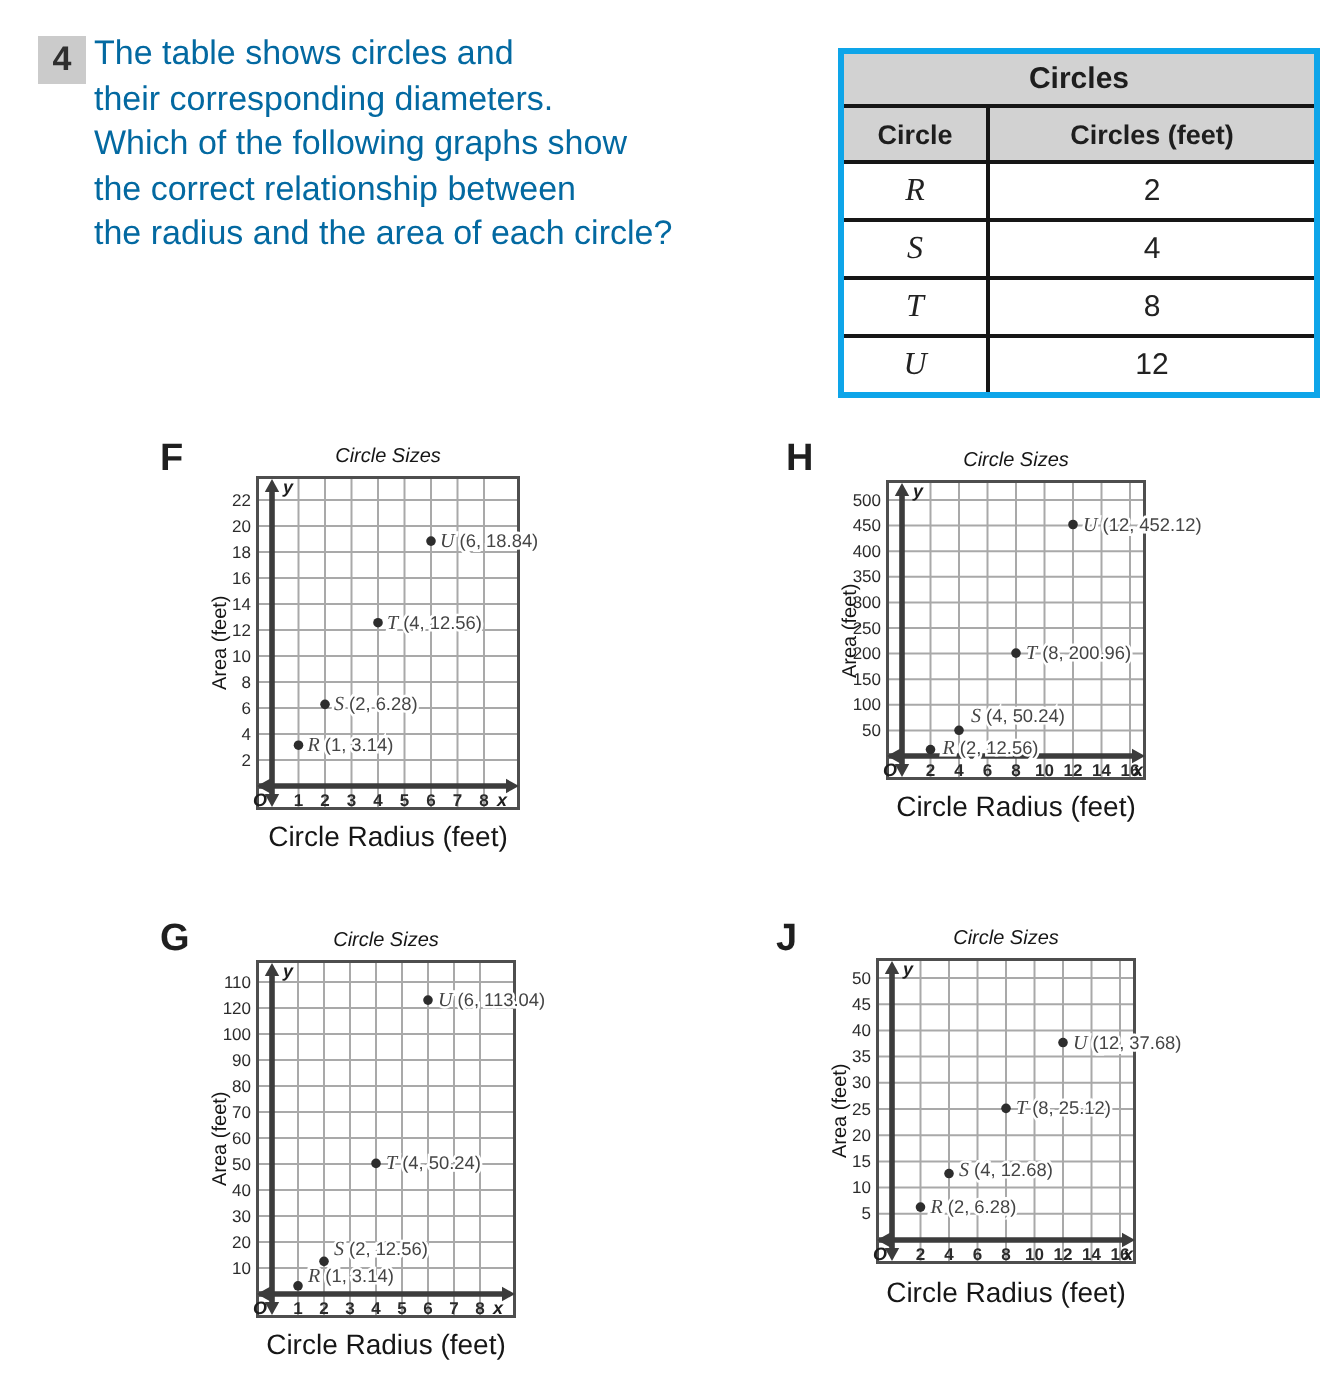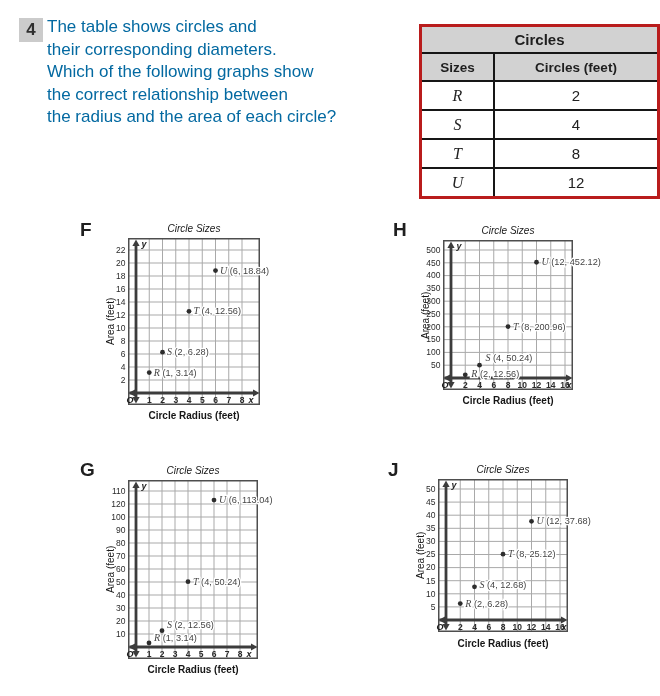--- a/index.html
+++ b/index.html
@@ -8,32 +8,32 @@
 
   
   .qbadge{position:absolute;left:19px;top:18px;width:24px;height:24px;background:#cbcbcb;
           display:flex;align-items:center;justify-content:center;
           font-size:17px;font-weight:bold;color:#2f2f2f;}
   .qtext{position:absolute;left:47px;top:16px;width:372px;
          font-size:17px;line-height:22.6px;color:#0369a1;white-space:pre-line;}
 
   
   .ctable{position:absolute;left:419px;top:24px;border-collapse:collapse;
-          border:3px solid #b91c1c;background:#fff;}
+          border:3px solid #0ea5e9;background:#fff;}
   .ctable th,.ctable td{border:2.5px solid #161616;text-align:center;padding:0;}
   .ctable .t-title{width:236px;height:25px;background:#d2d2d2;font-size:15px;font-weight:bold;color:#1e1e1e;}
   .ctable .t-head{height:26px;background:#d2d2d2;font-size:13.5px;font-weight:bold;color:#1e1e1e;}
   .ctable .c-letter{width:70px;height:27px;font-family:"Liberation Serif",serif;
                     font-style:italic;font-size:16px;color:#222;}
   .ctable .c-num{width:160px;height:27px;font-size:15px;color:#222;}
 
   
   .opt{position:absolute;font-size:19px;font-weight:800;color:#1f1f1f;}
   .gtitle{position:absolute;text-align:center;font-size:10px;color:#161616;font-style:italic;}
-  .xlab{position:absolute;text-align:center;font-size:10px;font-weight:700;color:#161616;}
+  .xlab{position:absolute;text-align:center;font-size:14px;font-weight:400;color:#161616;}
   .ylab{position:absolute;display:flex;align-items:center;justify-content:center;
         writing-mode:vertical-rl;transform:rotate(180deg);
         font-size:10px;color:#161616;width:13px;}
   svg.plot{position:absolute;overflow:visible;}
 
   .ytick{font-family:"Liberation Sans",sans-serif;font-size:8.5px;fill:#2b2b2b;}
   .xtick{font-family:"Liberation Sans",sans-serif;font-size:8.5px;font-weight:bold;fill:#2b2b2b;}
   .axletter{font-family:"Liberation Sans",sans-serif;font-size:9px;font-weight:bold;font-style:italic;fill:#1d1d1d;}
   .plabel{font-family:"Liberation Sans",sans-serif;font-size:9.2px;fill:#454545;
           paint-order:stroke;stroke:#ffffff;stroke-width:2.6px;}
@@ -50,21 +50,21 @@
 Which of the following graphs show
 the correct relationship between
 the radius and the area of each circle?</div>
 
   <table class="ctable">
     <tbody>
         <tr>
       <th class="t-title" colspan="2">Circles</th>
     </tr>
     <tr>
-      <th class="t-head">Sizes</th>
+      <th class="t-head">Circle</th>
       <th class="t-head">Circles (feet)</th>
     </tr>
     <tr>
       <td class="c-letter">R</td>
       <td class="c-num">2</td>
     </tr>
     <tr>
       <td class="c-letter">S</td>
       <td class="c-num">4</td>
     </tr>

